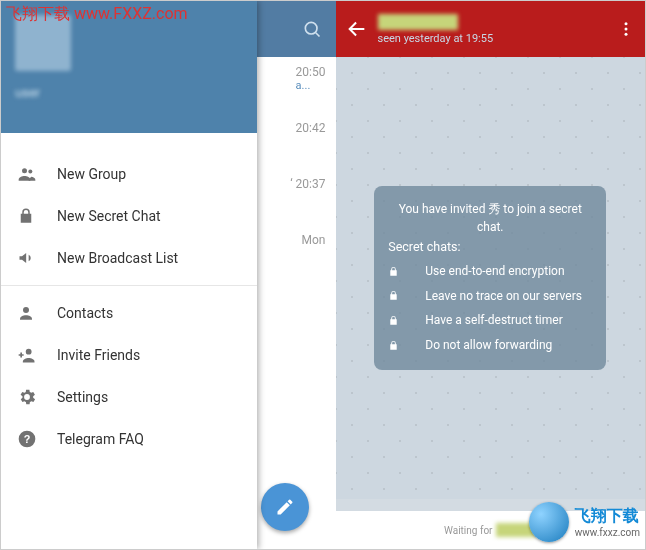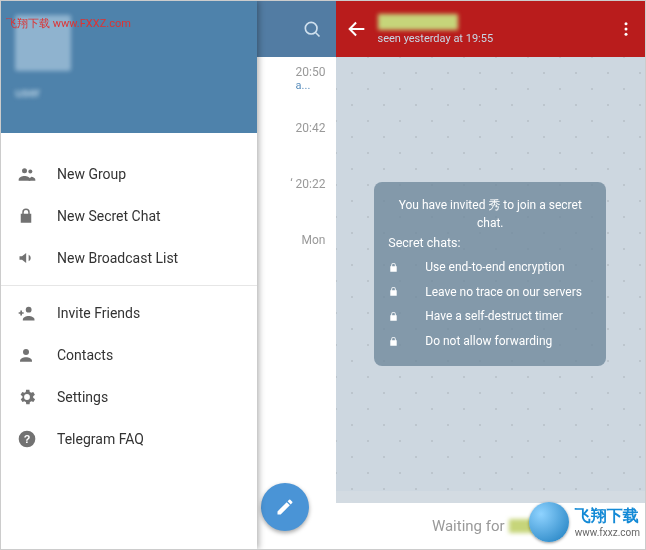--- a/index.html
+++ b/index.html
@@ -33,24 +33,24 @@
 .r-header .nm { width: 80px; height: 16px; background: #c6d57a; filter: blur(2px); border-radius: 1px; }
 .r-header .sub { font-size: 11px; color: #c8d8e6; margin-top: 2px; }
 .r-body { flex: 1; background: #cdd7e0; position: relative; display: flex; align-items: center; justify-content: center; }
 .r-body::before { content: ""; position: absolute; inset: 0; opacity: .08; background:
   radial-gradient(circle 2px, #000 40%, transparent 41%) 0 0/32px 32px,
   radial-gradient(circle 2px, #000 40%, transparent 41%) 16px 16px/32px 32px; }
 .infobox { position: relative; width: 232px; background: rgba(110,136,155,.78); border-radius: 8px; padding: 14px 14px 16px; color: #fff; font-size: 12px; line-height: 1.55; }
 .infobox .hdr { text-align: center; }
 .infobox .sect { margin-bottom: 6px; font-size: 12.5px; }
 .infobox .bl { display: flex; align-items: center; gap: 26px; margin-top: 6px; }
-.r-footer { height: 46px; background: #fff; display: flex; align-items: center; justify-content: center; color: #999; font-size: 15px; margin-top: 12px; }
+.r-footer { height: 38px; background: #fff; display: flex; align-items: center; justify-content: center; color: #999; font-size: 10px; margin-top: 12px; }
 .r-footer .blur { display:inline-block; width: 40px; height: 14px; background: #c6d57a; filter: blur(2px); margin-left: 4px; }
 
-.wm-tl { position: absolute; top: 16px; left: 6px; font-size: 11px; color: #d33; z-index: 50; }
+.wm-tl { position: absolute; top: 4px; left: 6px; font-size: 16px; color: #d33; z-index: 50; }
 .wm-br { position: absolute; bottom: 8px; right: 6px; z-index: 50; display: flex; align-items: center; gap: 6px; }
 .wm-br .c { width: 40px; height: 40px; border-radius: 50%; background: radial-gradient(circle at 30% 30%, #8fd3ff, #1a7bbd); box-shadow: 0 1px 3px rgba(0,0,0,.4); }
 .wm-br .t1 { color: #148ad6; font-size: 16px; font-weight: 700; }
 .wm-br .t2 { color: #666; font-size: 10px; }
 svg { display: block; }
 </style>
 </head>
 <body>
 
 <div class="wm-tl">
@@ -77,21 +77,21 @@
               <div class="sub">a...</div>
             </div>
           </div>
         <div class="chat-row">
             <div class="t">
               <div>20:42</div>
             </div>
           </div>
         <div class="chat-row">
             <div class="t">
-              <div>‘ <span>20:22</span></div>
+              <div>‘ <span>20:37</span></div>
             </div>
           </div>
         <div class="chat-row">
             <div class="t">
               <div>Mon</div>
             </div>
           </div>
       </div>
       <div class="fab">
         <svg width="20" height="20" viewBox="0 0 24 24" fill="#fff">
@@ -129,36 +129,36 @@
           <span class="ic">
               <svg width="20" height="20" viewBox="0 0 24 24" fill="#727272">
                 <path d="M3 10v4h3l5 4V6l-5 4H3zm13.5 2a4.5 4.5 0 0 0-2.5-4v8a4.5 4.5 0 0 0 2.5-4z"></path>
               </svg>
             </span>
           <span class="lbl">New Broadcast List</span>
         </div>
         <div class="dsep"></div>
         <div class="ditem">
           <span class="ic">
+              <svg width="18" height="18" viewBox="0 0 24 24" fill="#727272">
+                <circle cx="12" cy="8" r="4"></circle>
+                <path d="M4 20c0-3.3 4-5 8-5s8 1.7 8 5v1H4z"></path>
+              </svg>
+            </span>
+          <span class="lbl">Contacts</span>
+        </div>
+        <div class="ditem">
+          <span class="ic">
               <svg width="20" height="20" viewBox="0 0 24 24" fill="#727272">
                 <circle cx="14" cy="8" r="3.5"></circle>
                 <path d="M7 20c0-3 4-4.5 7-4.5s7 1.5 7 4.5v1H7z"></path>
                 <path d="M4 9v2H2v2h2v2h2v-2h2v-2H6V9H4z"></path>
               </svg>
             </span>
           <span class="lbl">Invite Friends</span>
-        </div>
-        <div class="ditem">
-          <span class="ic">
-              <svg width="18" height="18" viewBox="0 0 24 24" fill="#727272">
-                <circle cx="12" cy="8" r="4"></circle>
-                <path d="M4 20c0-3.3 4-5 8-5s8 1.7 8 5v1H4z"></path>
-              </svg>
-            </span>
-          <span class="lbl">Contacts</span>
         </div>
         <div class="ditem">
           <span class="ic">
               <svg width="20" height="20" viewBox="0 0 24 24" fill="#727272">
                 <path d="M19.4 13a7.5 7.5 0 0 0 0-2l2.1-1.6-2-3.4-2.5 1a7.4 7.4 0 0 0-1.7-1l-.4-2.6h-4l-.4 2.6c-.6.3-1.2.6-1.7 1l-2.5-1-2 3.4L6.6 11a7.5 7.5 0 0 0 0 2l-2.1 1.6 2 3.4 2.5-1c.5.4 1.1.7 1.7 1l.4 2.6h4l.4-2.6c.6-.3 1.2-.6 1.7-1l2.5 1 2-3.4L19.4 13zM12 15.5A3.5 3.5 0 1 1 12 8.5a3.5 3.5 0 0 1 0 7z"></path>
               </svg>
             </span>
           <span class="lbl">Settings</span>
         </div>
         <div class="ditem">

